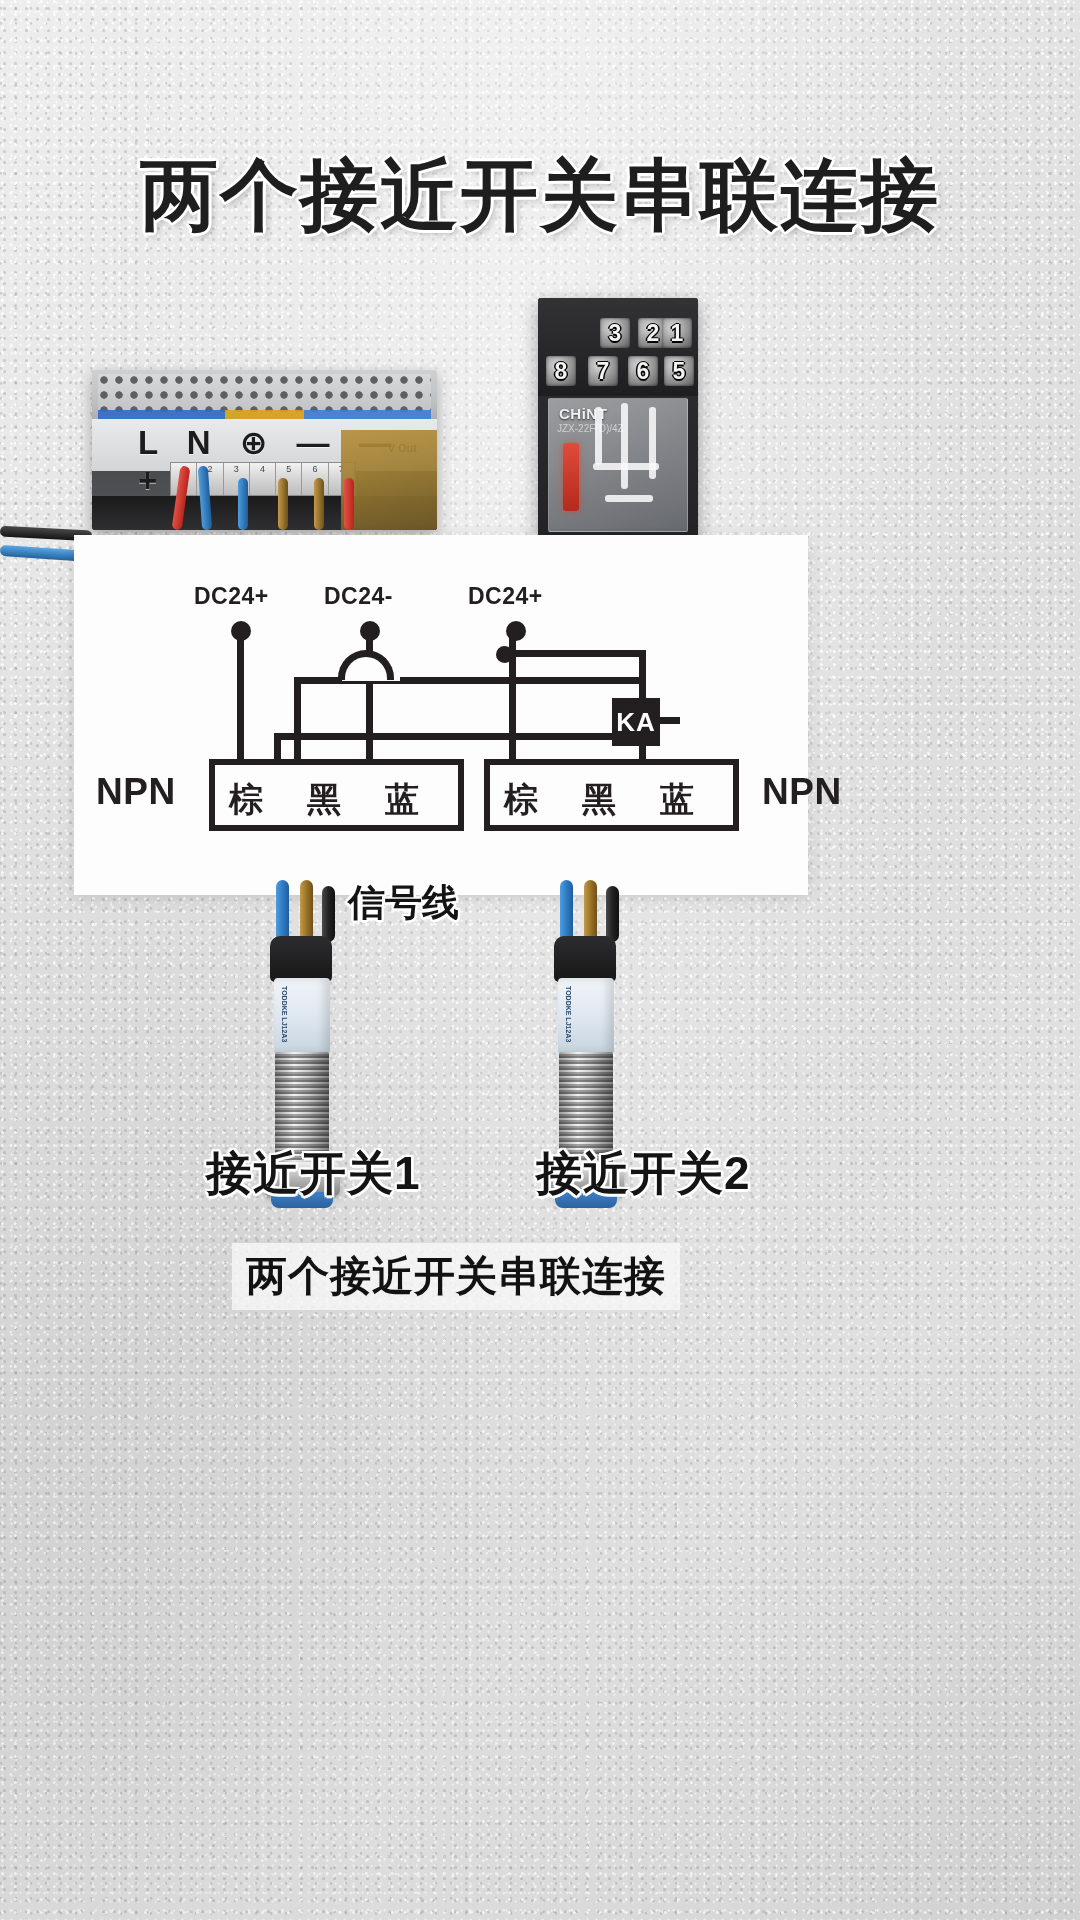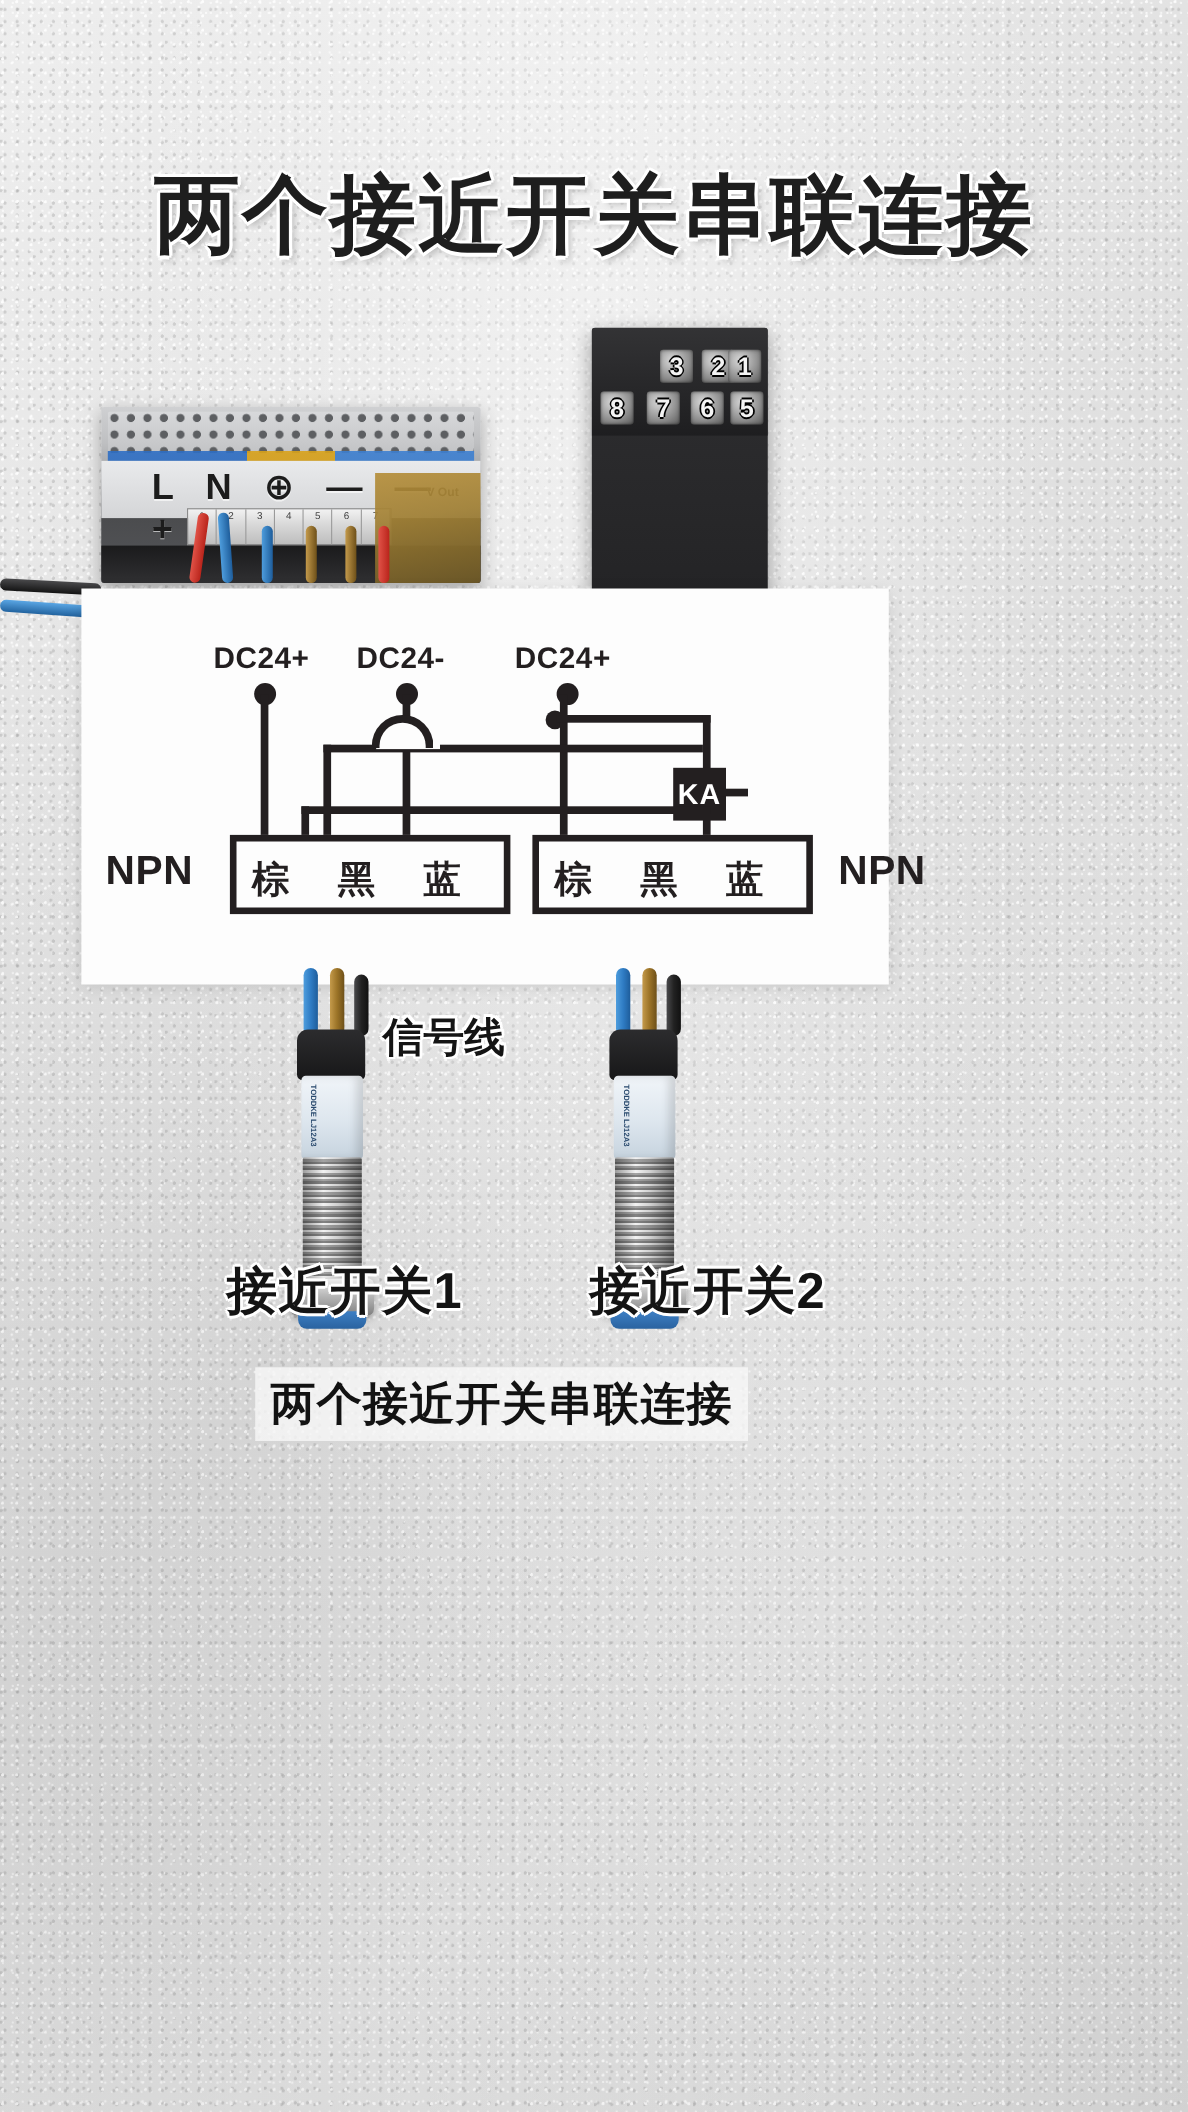--- a/index.html
+++ b/index.html
@@ -144,21 +144,21 @@
 
   
   #panel{
     position:absolute; left:74px; top:535px; width:734px; height:360px;
     background:#fdfdfd;
     box-shadow:0 3px 14px rgba(0,0,0,.12);
   }
 
   
   .lbl{
-    position:absolute; font-size:27px; font-weight:bold; color:#231f20;
+    position:absolute; font-size:23px; font-weight:bold; color:#231f20;
     white-space:nowrap; letter-spacing:.5px;
   }
   .lblCn{
     position:absolute; font-size:34px; font-weight:bold; color:#231f20;
     white-space:nowrap; letter-spacing:9px;
   }
   .wireV{ position:absolute; width:7px; background:#231f20; }
   .wireH{ position:absolute; height:7px; background:#231f20; }
   .dot{
     position:absolute; width:20px; height:20px; border-radius:50%;
@@ -228,21 +228,21 @@
     border-radius:0 0 8px 8px;
   }
 
   
   .capOutline{
     position:absolute; font-weight:bold; color:#141414; white-space:nowrap;
     text-shadow:
       2.5px 0 0 #fff,-2.5px 0 0 #fff,0 2.5px 0 #fff,0 -2.5px 0 #fff,
       2px 2px 0 #fff,-2px 2px 0 #fff,2px -2px 0 #fff,-2px -2px 0 #fff;
   }
-  #capSignal{ left:348px; top:918px; font-size:37px; }
+  #capSignal{ left:348px; top:878px; font-size:37px; }
   #cap1{ left:206px; top:1143px; font-size:46px; letter-spacing:1px; }
   #cap2{ left:536px; top:1143px; font-size:46px; letter-spacing:1px; }
   #capBottom{
     position:absolute; left:232px; top:1243px;
     font-size:41px; font-weight:bold; color:#121212;
     background:rgba(247,247,247,.82);
     padding:6px 14px; letter-spacing:1px; white-space:nowrap;
   }
 </style>
 </head>
@@ -297,20 +297,30 @@
     </div>
   <div class="rTerm" style="left:50px;top:58px;">
       <span>7</span>
     </div>
   <div class="rTerm" style="left:90px;top:58px;">
       <span>6</span>
     </div>
   <div class="rTerm" style="left:126px;top:58px;">
       <span>5</span>
     </div>
+  <div id="relayWin">
+    <div id="chint">CHiNT</div>
+    <div id="chintModel">JZX-22F(D)/4Z</div>
+    <div id="relayCoil"></div>
+    <div class="coilwire" style="left:46px;top:8px;width:7px;height:58px;"></div>
+    <div class="coilwire" style="left:72px;top:4px;width:7px;height:86px;"></div>
+    <div class="coilwire" style="left:100px;top:8px;width:7px;height:72px;"></div>
+    <div class="coilwire" style="left:44px;top:64px;width:66px;height:7px;"></div>
+    <div class="coilwire" style="left:56px;top:96px;width:48px;height:7px;"></div>
+  </div>
 </div>
 
 <div id="panel">
 
   <div class="lbl" style="left:120px;top:48px;">DC24+</div>
   <div class="lbl" style="left:250px;top:48px;">DC24-</div>
   <div class="lbl" style="left:394px;top:48px;">DC24+</div>
 
   <div class="dot" style="left:157px;top:86px;"></div>
   <div class="wireV" style="left:163px;top:96px;height:140px;"></div>

